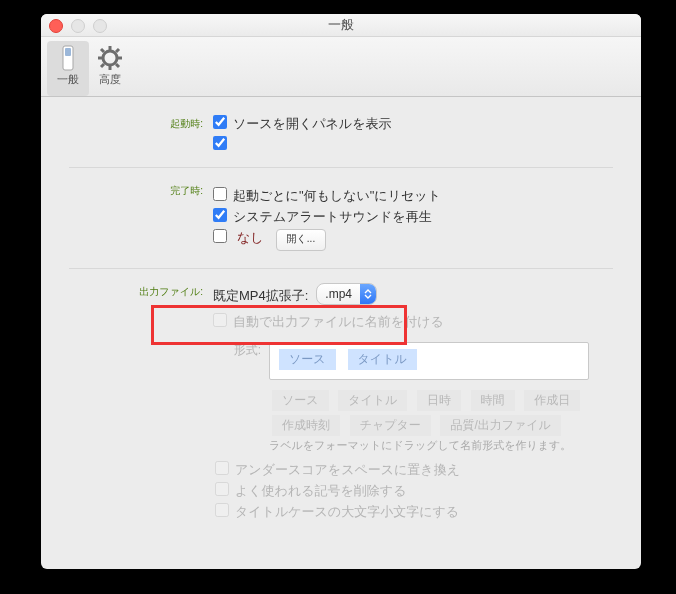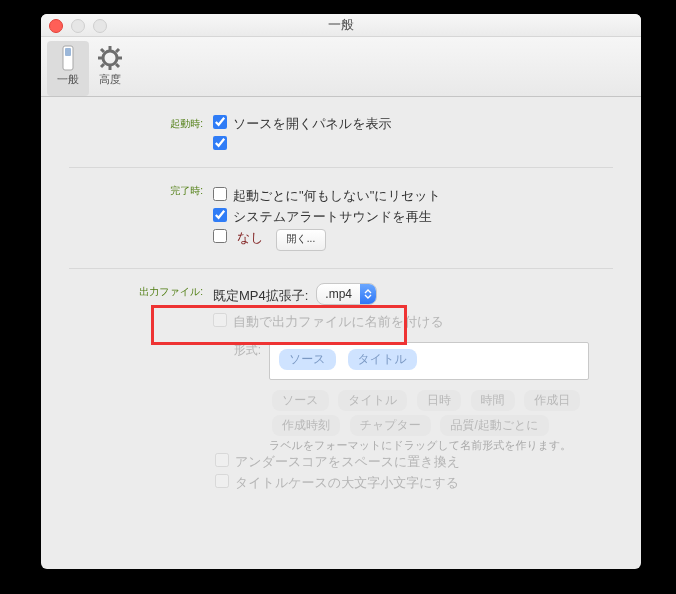--- a/index.html
+++ b/index.html
@@ -22,21 +22,21 @@
 .chkrow{display:flex;gap:6px;margin-bottom:3px;font-size:13px}
 input[type=checkbox]{width:14px;height:14px;accent-color:#2f7cf6;margin:0}
 .disabled{color:#b5b5b5}
 .disabled input[type=checkbox]{accent-color:#bbb;opacity:.6}
 .divider{border-top:1px solid #d8d8d8;margin:14px 0}
 .sel{appearance:none;-webkit-appearance:none;height:22px;line-height:20px;padding:0 22px 0 8px;font-size:13px;border:1px solid #c8c8c8;border-radius:4px;background:linear-gradient(#fff,#f2f2f2);position:relative}
 .selwrap{position:relative;display:inline-block}
 .selwrap .cap{position:absolute;right:0;top:0;bottom:0;width:18px;border-radius:0 4px 4px 0;background:linear-gradient(#6aa7ff,#2e76f6);display:flex;align-items:center;justify-content:center;pointer-events:none}
 .selwrap .cap svg{width:8px;height:10px}
 .btn{display:inline-block;height:20px;line-height:18px;padding:0 10px;font-size:10px;border:1px solid #c8c8c8;border-radius:4px;background:linear-gradient(#fff,#f0f0f0)}
-.pill{display:inline-block;background:#cfe3ff;border-radius:8px;padding:2px 10px;font-size:12px;color:#7b99c4;margin:2px 3px}
+.pill{display:inline-block;background:#cfe3ff;border-radius:0;padding:2px 10px;font-size:12px;color:#7b99c4;margin:2px 3px}
 .pill.gray{background:#e7e7e7;color:#b8b8b8}
 .formatBox{border:1px solid #c9c9c9;background:#fff;height:38px;border-radius:2px;padding:4px 6px;display:flex;gap:6px;align-items:flex-start;box-sizing:border-box;width:320px}
 .hint{font-size:11px;color:#aaa;margin-top:0}
 .hl{position:absolute;left:110px;top:291px;width:250px;height:34px;border:3px solid #e33;pointer-events:none}
 .minisel{display:inline-flex;align-items:stretch;border:1px solid #c8c8c8;border-radius:8px;overflow:hidden;background:linear-gradient(#fff,#f1f1f1);height:20px}
 .minisel span{padding:0 8px;line-height:20px;font-size:12px}
 .minisel .cap2{width:16px;background:linear-gradient(#6aa7ff,#2e76f6);display:flex;align-items:center;justify-content:center}
 .smalllab{font-size:12px;color:#b5b5b5}
 </style>
 </head>
@@ -151,28 +151,32 @@
         </div>
 
         <div style="margin-left:56px;margin-top:8px;width:320px">
           <span class="pill gray">ソース</span>
           <span class="pill gray">タイトル</span>
           <span class="pill gray">日時</span>
           <span class="pill gray">時間</span>
           <span class="pill gray">作成日</span>
           <span class="pill gray">作成時刻</span>
           <span class="pill gray">チャプター</span>
-          <span class="pill gray">品質/起動ごとに</span>
+          <span class="pill gray">品質/出力ファイル</span>
           <div class="hint">ラベルをフォーマットにドラッグして名前形式を作ります。</div>
         </div>
 
-        <div style="margin-left:2px;">
+        <div style="margin-left:2px;margin-top:8px">
           <label class="chkrow disabled">
             <input type="checkbox" disabled="" style="">
             <span>アンダースコアをスペースに置き換え</span>
+          </label>
+          <label class="chkrow disabled">
+            <input type="checkbox" disabled="" style="">
+            <span>よく使われる記号を削除する</span>
           </label>
           <label class="chkrow disabled">
             <input type="checkbox" disabled="" style="">
             <span>タイトルケースの大文字小文字にする</span>
           </label>
         </div>
       </div>
     </div>
 
   </div>

